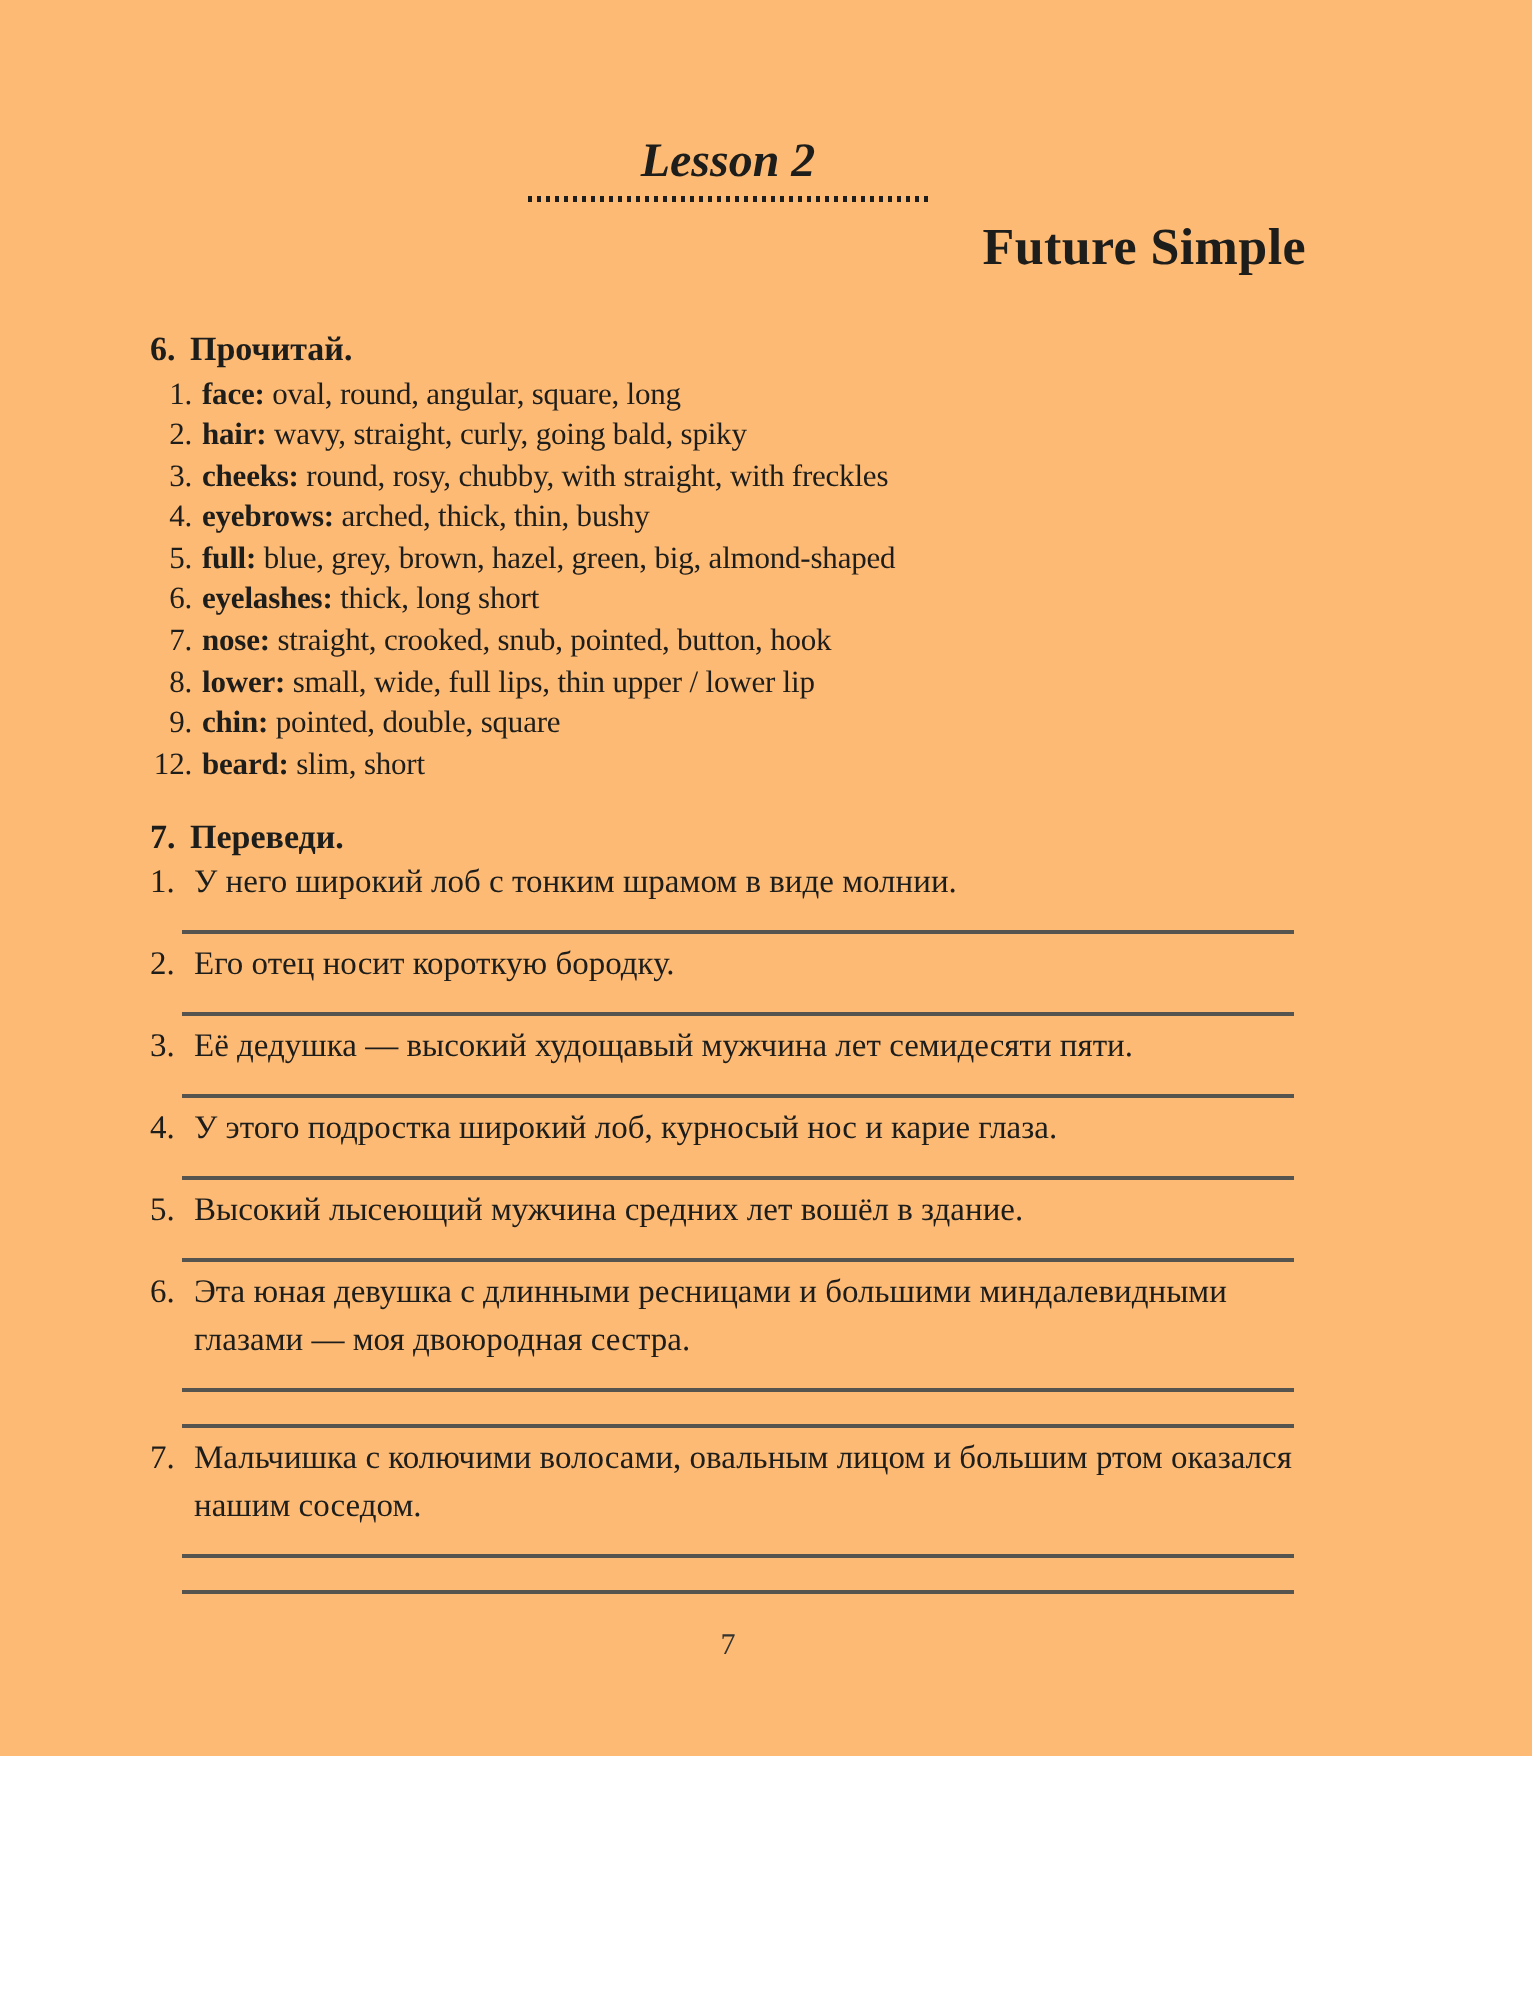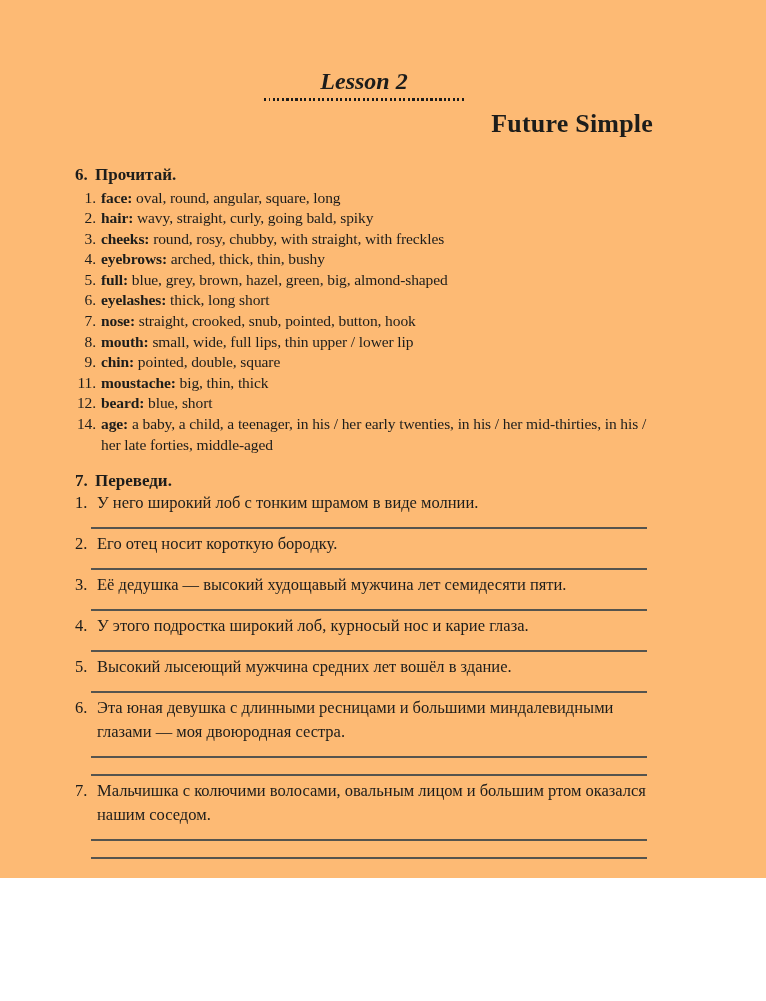--- a/index.html
+++ b/index.html
@@ -83,37 +83,29 @@
         <div class="ex6-item">
             <span class="num">6.</span>
             <span class="txt"><b>eyelashes:</b><span> thick, long short</span></span>
           </div>
         <div class="ex6-item">
             <span class="num">7.</span>
             <span class="txt"><b>nose:</b><span> straight, crooked, snub, pointed, button, hook</span></span>
           </div>
         <div class="ex6-item">
             <span class="num">8.</span>
-            <span class="txt"><b>mouth:</b><span> small, wide, full lips, thin upper / lower lip</span></span>
+            <span class="txt"><b>lower:</b><span> small, wide, full lips, thin upper / lower lip</span></span>
           </div>
         <div class="ex6-item">
             <span class="num">9.</span>
             <span class="txt"><b>chin:</b><span> pointed, double, square</span></span>
           </div>
         <div class="ex6-item">
-            <span class="num">11.</span>
-            <span class="txt"><b>moustache:</b><span> big, thin, thick</span></span>
-          </div>
-        <div class="ex6-item">
             <span class="num">12.</span>
-            <span class="txt"><b>beard:</b><span> blue, short</span></span>
-          </div>
-        <div class="ex6-item">
-            <span class="num">14.</span>
-            <span class="txt"><b>age:</b><span> a baby, a child, a teenager, in his / her early twenties, in his / her mid-thirties, in his / her late forties, middle-aged</span></span>
+            <span class="txt"><b>beard:</b><span> slim, short</span></span>
           </div>
       </div>
     </div>
 
     <div class="ex7">
       <div class="ex-heading">
         <span class="hnum">7.</span>
         <span>Переведи.</span>
       </div>
 

